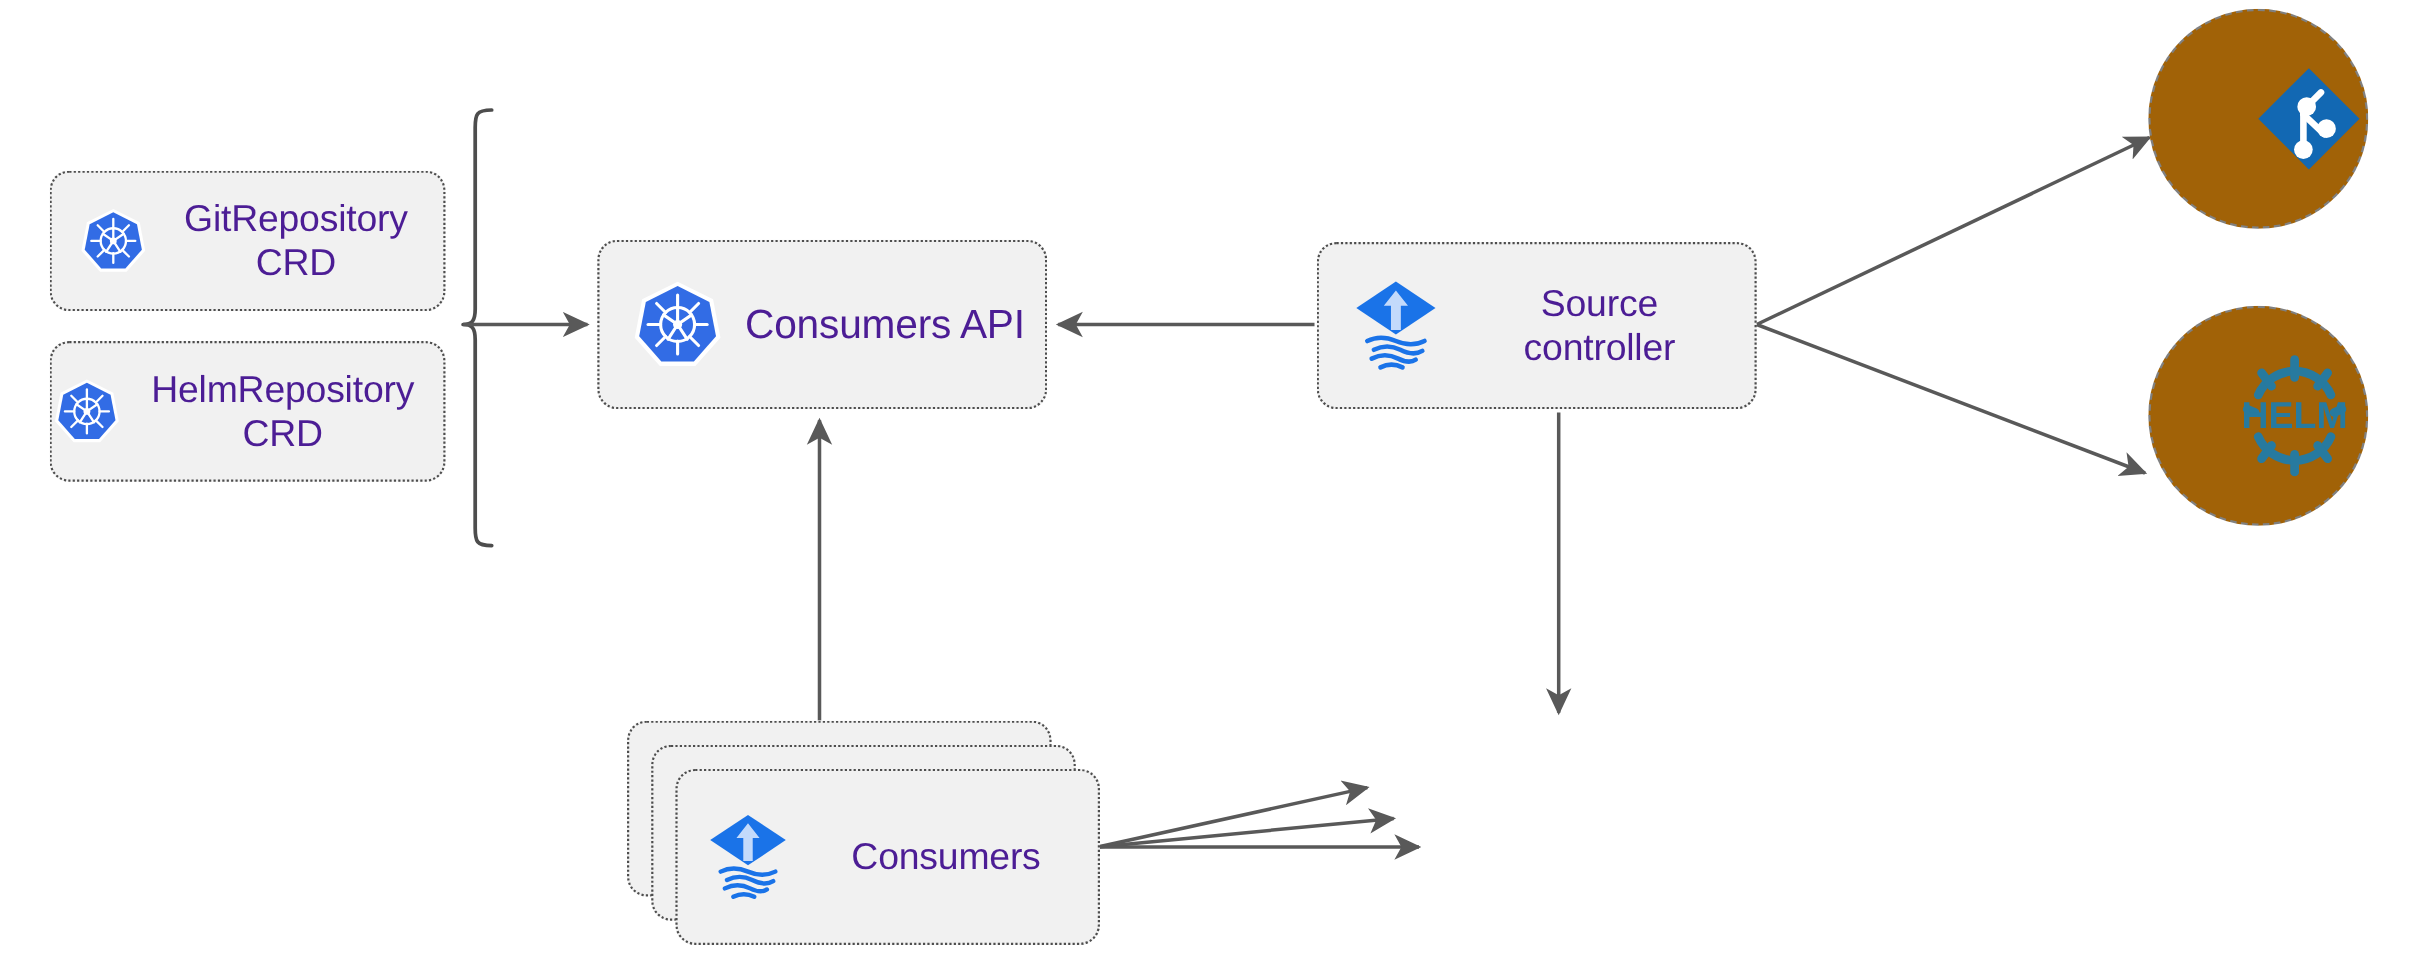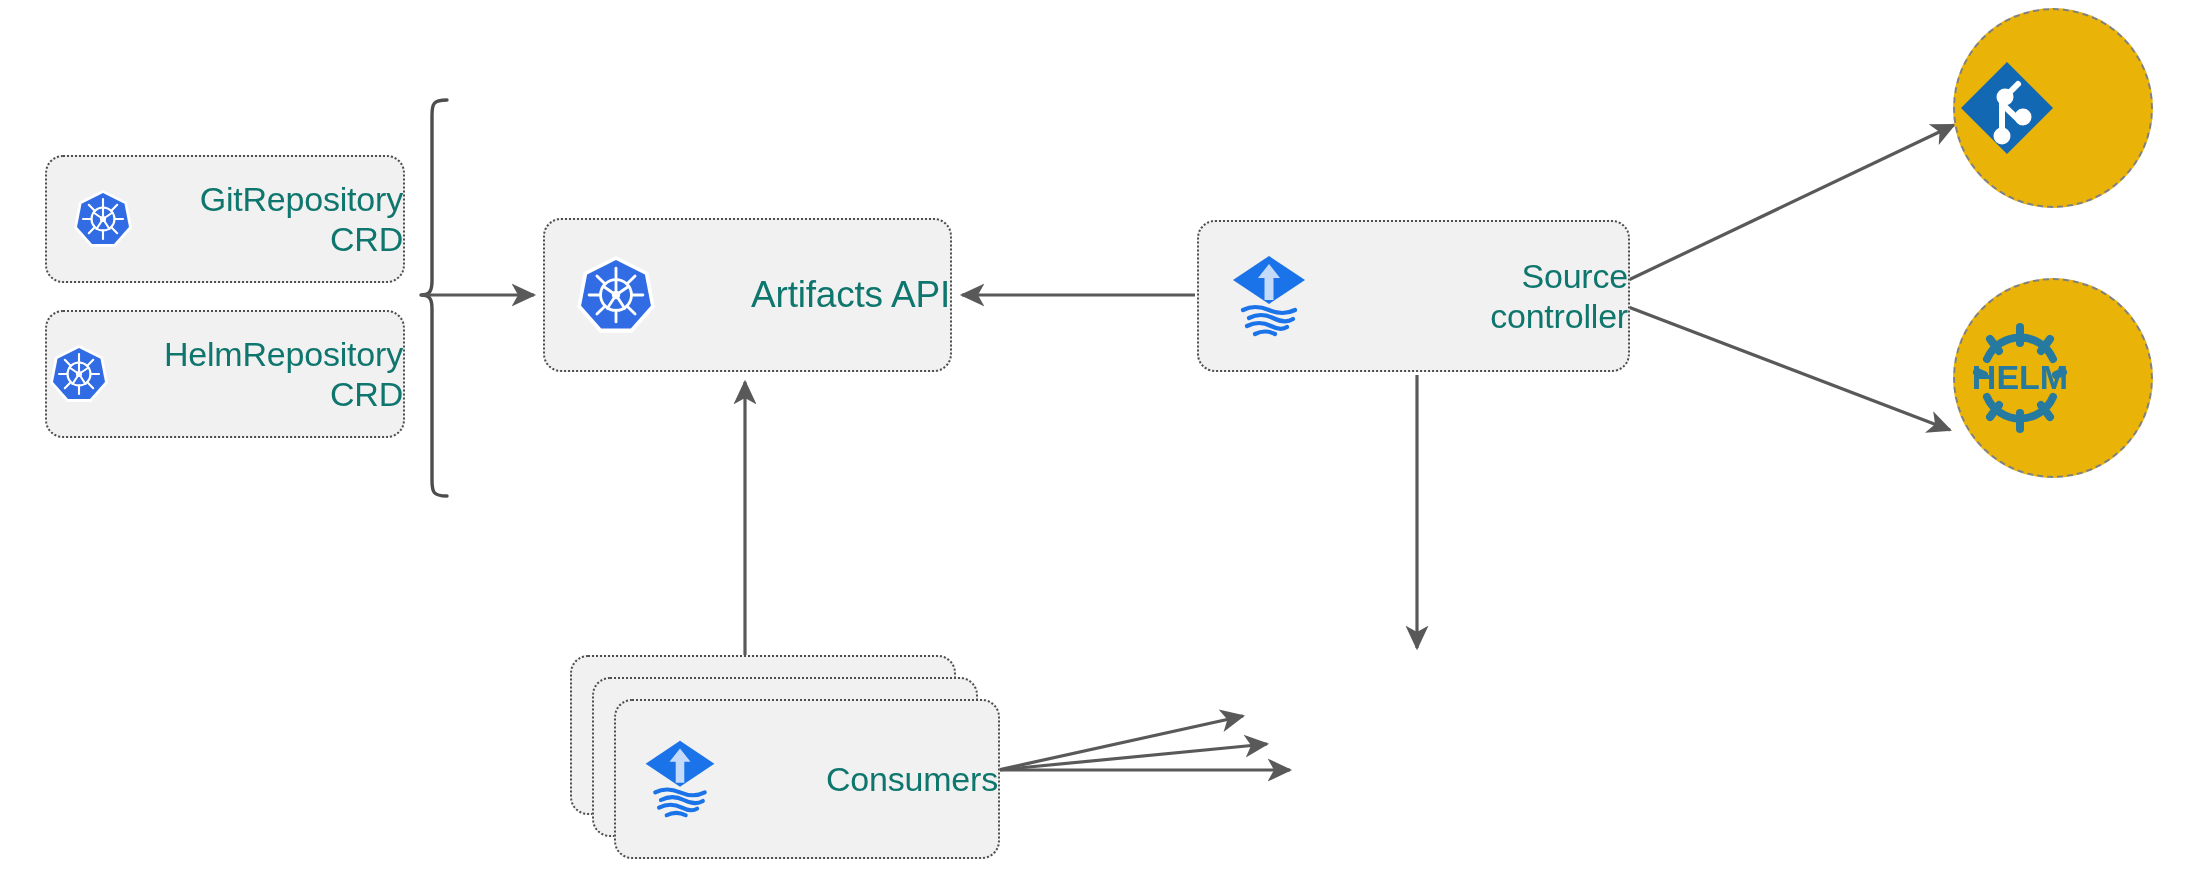--- a/index.html
+++ b/index.html
@@ -34,24 +34,24 @@
     background: #f1f1f1;
     border: 2.5px dotted #4d4d4d;
     border-radius: 18px;
     display: flex;
     flex-direction: row;
     align-items: center;
     justify-content: flex-start;
   }
 
   .node-label {
-    color: #0f766e;
+    color: #4c1d95;
     font-size: 34px;
     line-height: 1.18;
-    text-align: right;
+    text-align: center;
     white-space: pre-line;
     letter-spacing: -0.2px;
   }
 
   .icon-slot {
     flex: 0 0 auto;
     display: flex;
     align-items: center;
     justify-content: center;
   }
@@ -77,24 +77,24 @@
     flex-direction: row;
     align-items: center;
   }
 
   
   .circle-node {
     position: absolute;
     box-sizing: border-box;
     border: 2.5px dashed #808080;
     border-radius: 50%;
-    background: #eab308;
-    display: flex;
-    align-items: center;
-    justify-content: flex-start;
+    background: #a16207;
+    display: flex;
+    align-items: center;
+    justify-content: flex-end;
   }
 </style>
 </head>
 <body>
 
 <div id="canvas">
 
   <svg id="edges" viewBox="0 0 2198 878" xmlns="http://www.w3.org/2000/svg">
     <defs>
       <marker id="arrow" viewBox="0 0 12 12" refX="10.5" refY="6" markerWidth="8" markerHeight="8" orient="auto-start-reverse">
@@ -202,24 +202,24 @@
           <line x1="46.2" y1="17.8" x2="40.1" y2="23.9"></line>
           <line x1="23.9" y1="40.1" x2="17.8" y2="46.2"></line>
           <line x1="32" y1="20.8" x2="32" y2="32"></line>
           <line x1="22.5" y1="25.5" x2="32" y2="32"></line>
           <line x1="41.5" y1="25.5" x2="32" y2="32"></line>
           <line x1="25.5" y1="42" x2="32" y2="32"></line>
           <line x1="38.5" y1="42" x2="32" y2="32"></line>
         </g>
       </svg>
     </span>
-    <span class="node-label" style="flex:1 1 auto; font-size:37px;">Artifacts API</span>
-  </div>
-
-  <div class="node" style="left:1197px; top:220px; width:433px; height:152px; padding-left:26px;">
+    <span class="node-label" style="flex:1 1 auto; font-size:37px;">Consumers API</span>
+  </div>
+
+  <div class="node" style="left:1197px; top:220px; width:400px; height:152px; padding-left:26px;">
     <span class="icon-slot">
       <svg width="88" height="92" viewBox="0 0 88 92" xmlns="http://www.w3.org/2000/svg">
 
         <polygon points="44,6 80,30 44,54 8,30" fill="#1a73e8"></polygon>
         <path d="M 44 14 L 55 28 L 48.5 28 L 48.5 50 L 39.5 50 L 39.5 28 L 33 28 Z" fill="#c3dafb"></path>
 
         <g stroke="#1a73e8" stroke-width="4.2" fill="none" stroke-linecap="round">
           <path d="M 18 60 Q 30 54 44 60 Q 58 66 70 60"></path>
           <path d="M 24 68 Q 36 62 48 68 Q 60 74 68 69"></path>
           <path d="M 22 76 Q 34 70 46 76 Q 56 81 62 77"></path>

